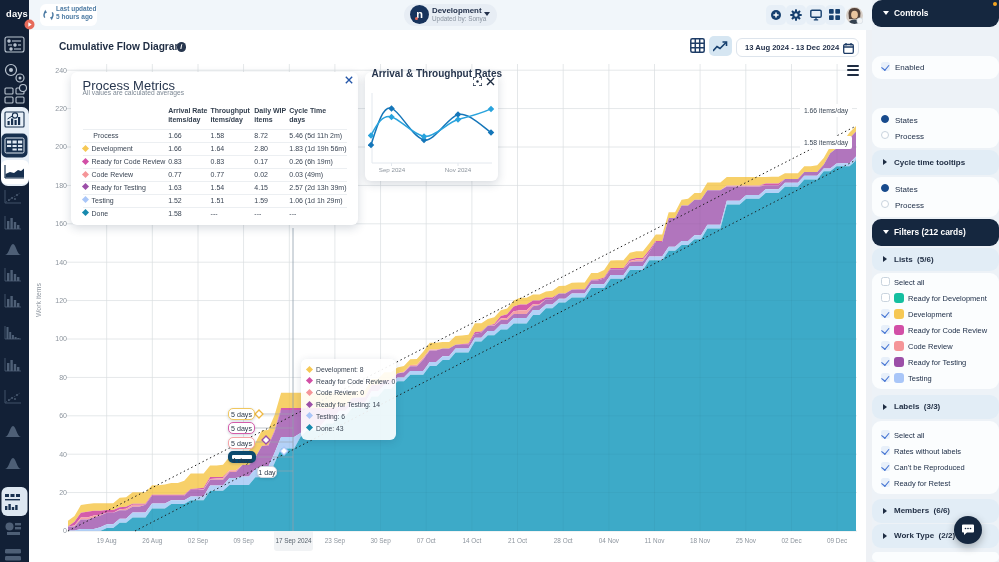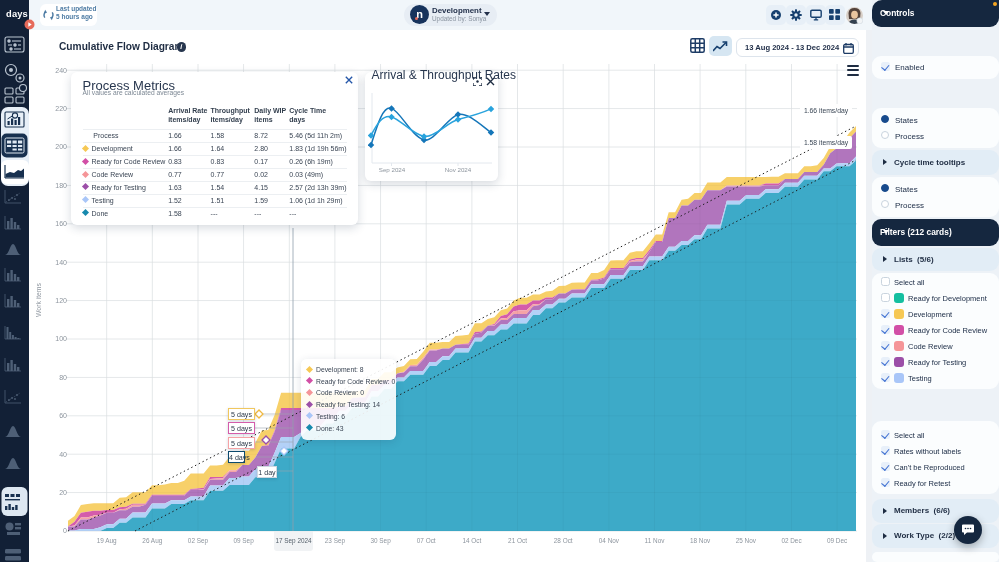--- a/index.html
+++ b/index.html
@@ -30,33 +30,33 @@
  box-shadow:0 3px 10px rgba(30,50,80,.18)}
 #pmtitle{left:82.5px;top:77.5px;font-size:13px;font-weight:normal;color:#27364e}
 #pmsub{left:82.5px;top:88.5px;font-size:6.7px;color:#7d8894}
 #pmtable{left:82.5px;top:106px;width:264px;font-size:7px;color:#3a4554}
 #pmtable table{border-collapse:collapse;width:100%}
 #pmtable th{font-weight:bold;text-align:left;color:#333f4e;padding:0 0 5px 0;vertical-align:bottom;line-height:9px;white-space:nowrap}
 #pmtable td{border-top:1px solid #eceff2;padding:2.05px 0 1.95px 0;line-height:8px;white-space:nowrap}
 .sw{display:inline-block;width:5px;height:5px;transform:rotate(45deg);margin-right:4px;position:relative;top:-0.5px}
 #atr{left:365px;top:72px;width:133px;height:109px;background:#fff;border-radius:6px;
  box-shadow:0 3px 10px rgba(30,50,80,.18)}
-#atrtitle{left:371.5px;top:68px;font-size:12px;font-weight:normal;color:#27364e}
+#atrtitle{left:371.5px;top:68px;font-size:10px;font-weight:bold;color:#27364e}
 
 #legend{left:301px;top:359px;width:95px;height:81px;white-space:nowrap;background:rgba(255,255,255,.9);border-radius:6px;
  box-shadow:0 2px 8px rgba(30,50,80,.15);font-size:6.8px;color:#3a4554;padding:5px 0 0 6px;line-height:11.7px}
-.pill{position:absolute;background:#fff;border-radius:0;font-size:7.1px;color:#2c3949;text-align:center;white-space:nowrap;
+.pill{position:absolute;background:#fff;border-radius:5px;font-size:7.1px;color:#2c3949;text-align:center;white-space:nowrap;
  box-shadow:0 1px 3px rgba(30,50,80,.2)}
 
 #rpanel{left:872px;top:0;width:127px;height:562px;background:#edf2f7}
 .navyhdr{position:absolute;left:872px;width:127px;height:27px;background:#15273f;color:#fff;
  font-size:8.4px;font-weight:bold;line-height:27px}
 .navyhdr .cd{position:absolute;left:11px;top:11px;width:0;height:0;
  border-left:3.6px solid transparent;border-right:3.6px solid transparent;border-top:4.6px solid #fff}
-.navyhdr span{padding-left:8px}
+.navyhdr span{padding-left:22px}
 .strip{position:absolute;left:872px;width:127px;background:#e2edf6;border-radius:9px;
  font-size:8px;font-weight:bold;color:#1e2c42}
 .strip .cr8{position:absolute;left:11px;width:0;height:0;
  border-top:3.6px solid transparent;border-bottom:3.6px solid transparent;border-left:4.6px solid #1e2c42}
 .strip span{padding-left:22px}
 .wcard{position:absolute;left:872px;width:127px;background:#fbfdfe;border-radius:9px}
 .chk{position:absolute;width:9px;height:9px;border-radius:2.5px}
 .chk.on{background:#e8f0fa}
 .chk.on::after{content:"";position:absolute;left:2px;top:0.5px;width:3.5px;height:5.5px;
  border:solid #3e6fd1;border-width:0 1.6px 1.6px 0;transform:rotate(40deg)}
@@ -382,21 +382,21 @@
 <div><span class="sw" style="background:#d24fa6"></span>Ready for Code Review: 0</div>
 <div><span class="sw" style="background:#f59598"></span>Code Review: 0</div>
 <div><span class="sw" style="background:#9c4fa8"></span>Ready for Testing: 14</div>
 <div><span class="sw" style="background:#a9c6f8"></span>Testing: 6</div>
 <div><span class="sw" style="background:#1789ad"></span>Done: 43</div>
 </div>
 
 <div class="pill" style="left:228px;top:407.5px;width:27px;height:12px;line-height:12px;border:1px solid #f0c75e">5 days</div>
 <div class="pill" style="left:228px;top:422px;width:27px;height:12px;line-height:12px;border:1px solid #d45cab">5 days</div>
 <div class="pill" style="left:228px;top:436.5px;width:27px;height:12px;line-height:12px;border:1px solid #f5a3a6">5 days</div>
-<div class="pill" style="left:228px;top:451px;width:17px;height:12px;line-height:12px;border:1px solid #0c4a6e">4 days</div>
+<div class="pill" style="left:228px;top:451px;width:28px;height:12px;line-height:12px;border:4px solid #0c4a6e">4 days</div>
 <div class="pill" style="left:257px;top:465.5px;width:20px;height:12px;line-height:12px;border:1px solid #cfd8e2">1 day</div>
 
 <div class="abs" style="left:866px;top:30px;width:6px;height:532px;background:#eef1f5"></div>
 <div class="abs" id="rpanel"></div>
 <div class="navyhdr" style="top:0;border-radius:10px 0 9px 9px"><div class="cd"></div><span>Controls</span></div>
 <div class="wcard" style="top:56px;height:23px"></div>
 <div class="chk on" style="left:881px;top:62px"></div>
 <div class="rowtxt" style="left:895px;top:63px;font-size:8px">Enabled</div>
 <div class="wcard" style="top:108px;height:40px"></div>
 <div class="radio on" style="left:881px;top:115px"></div>
@@ -425,20 +425,21 @@
 <div class="rowtxt" style="left:908px;top:325.5px">Ready for Code Review</div>
 <div class="chk on" style="left:881px;top:341px"></div>
 <div class="cbsw" style="left:894px;top:340.5px;background:#f59598"></div>
 <div class="rowtxt" style="left:908px;top:341.5px">Code Review</div>
 <div class="chk on" style="left:881px;top:357px"></div>
 <div class="cbsw" style="left:894px;top:356.5px;background:#9c4fa8"></div>
 <div class="rowtxt" style="left:908px;top:357.5px">Ready for Testing</div>
 <div class="chk on" style="left:881px;top:373px"></div>
 <div class="cbsw" style="left:894px;top:372.5px;background:#a9c6f8"></div>
 <div class="rowtxt" style="left:908px;top:373.5px">Testing</div>
+<div class="strip" style="top:395px;height:24px;line-height:24px"><div class="cr8" style="top:8.5px"></div><span>Labels&nbsp; (3/3)</span></div>
 <div class="wcard" style="top:421px;height:73px"></div>
 <div class="chk on" style="left:881px;top:430px"></div>
 <div class="rowtxt" style="left:894px;top:430.5px">Select all</div>
 <div class="chk on" style="left:881px;top:446px"></div>
 <div class="rowtxt" style="left:894px;top:446.5px">Rates without labels</div>
 <div class="chk on" style="left:881px;top:462px"></div>
 <div class="rowtxt" style="left:894px;top:462.5px">Can't be Reproduced</div>
 <div class="chk on" style="left:881px;top:478px"></div>
 <div class="rowtxt" style="left:894px;top:478.5px">Ready for Retest</div>
 <div class="strip" style="top:499px;height:24px;line-height:24px"><div class="cr8" style="top:8.5px"></div><span>Members&nbsp; (6/6)</span></div>

